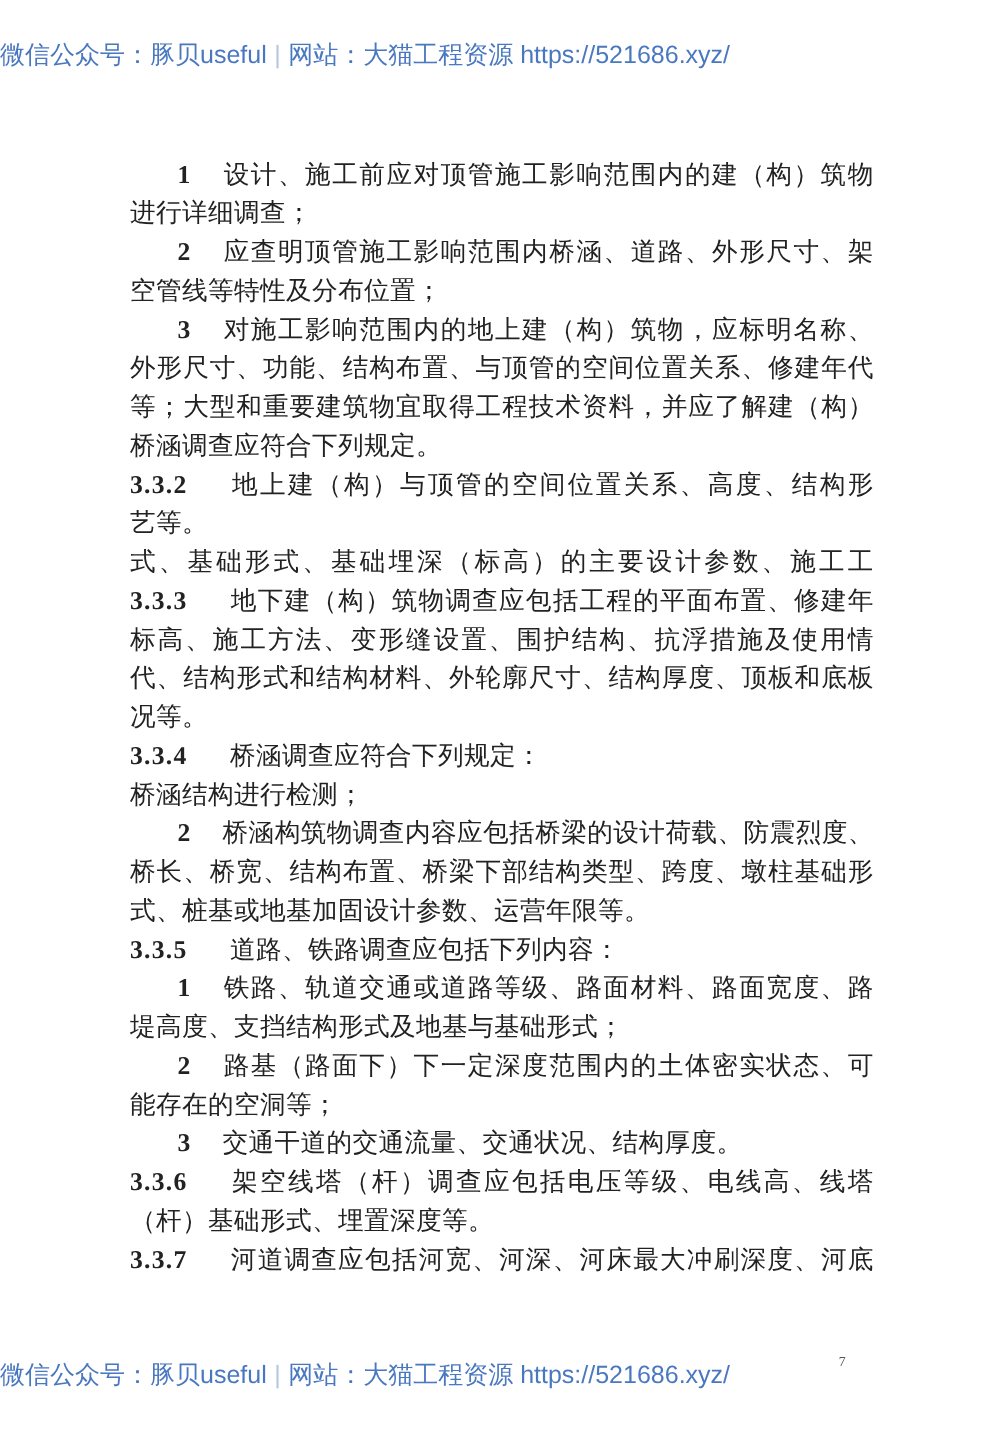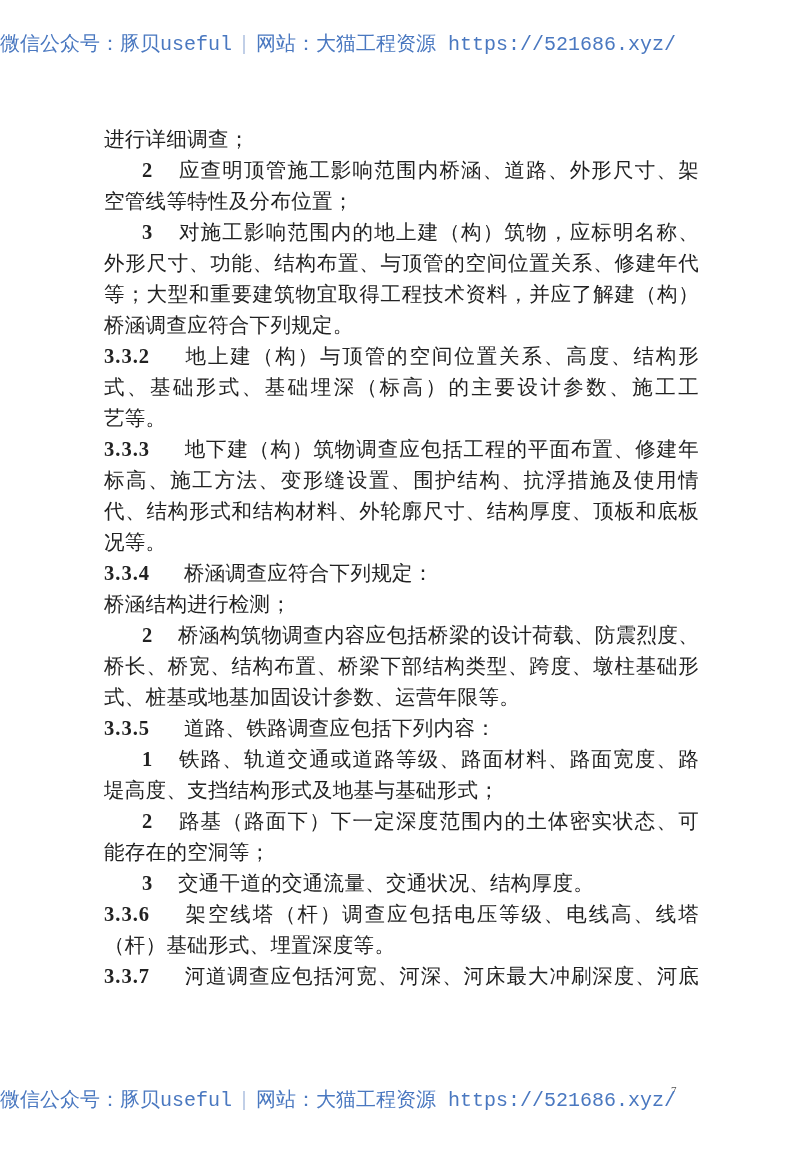--- a/index.html
+++ b/index.html
@@ -13,21 +13,21 @@
       position: relative;
       overflow: hidden;
       font-family: "DejaVu Serif", "Liberation Serif", serif;
       color: #222222;
     }
     .watermark {
       position: absolute;
       left: 0;
       width: 676px;
       text-align: left;
-      font-family: Liberation Mono, monospace;
+      font-family: Liberation Sans, sans-serif;
       font-size: 20px;
       color: #4a78c0;
       letter-spacing: 0px;
       white-space: nowrap;
     }
     .watermark .sep {
       color: #b5c6e2;
       margin: 0 6px;
     }
     .wm-top { top: 30px; }
@@ -76,33 +76,34 @@
   </style>
 </head>
 <body>
 
 <div class="watermark wm-top">
   <span>微信公众号：豚贝useful</span><span class="sep">|</span><span>网站：大猫工程资源 https://521686.xyz/</span>
 </div>
 
 <div class="content">
 
+  <div class="line indent"><span class="num item-num">1</span><span>设计、施工前应对顶管施工影响范围内的建（构）筑物</span></div>
   <div class="line last">进行详细调查；</div>
 
   <div class="line indent"><span class="num item-num">2</span><span>应查明顶管施工影响范围内桥涵、道路、外形尺寸、架</span></div>
   <div class="line last">空管线等特性及分布位置；</div>
 
   <div class="line indent"><span class="num item-num">3</span><span>对施工影响范围内的地上建（构）筑物，应标明名称、</span></div>
   <div class="line">外形尺寸、功能、结构布置、与顶管的空间位置关系、修建年代</div>
   <div class="line">等；大型和重要建筑物宜取得工程技术资料，并应了解建（构）</div>
   <div class="line last">桥涵调查应符合下列规定。</div>
 
   <div class="line"><span class="num clause-num">3.3.2</span><span>地上建（构）与顶管的空间位置关系、高度、结构形</span></div>
+  <div class="line last">艺等。</div>
   <div class="line">式、基础形式、基础埋深（标高）的主要设计参数、施工工</div>
-  <div class="line last">艺等。</div>
 
   <div class="line"><span class="num clause-num">3.3.3</span><span>地下建（构）筑物调查应包括工程的平面布置、修建年</span></div>
   <div class="line">标高、施工方法、变形缝设置、围护结构、抗浮措施及使用情</div>
   <div class="line">代、结构形式和结构材料、外轮廓尺寸、结构厚度、顶板和底板</div>
   <div class="line last">况等。</div>
 
   <div class="line last"><span class="num clause-num">3.3.4</span><span>桥涵调查应符合下列规定：</span></div>
 
   <div class="line last">桥涵结构进行检测；</div>
 

